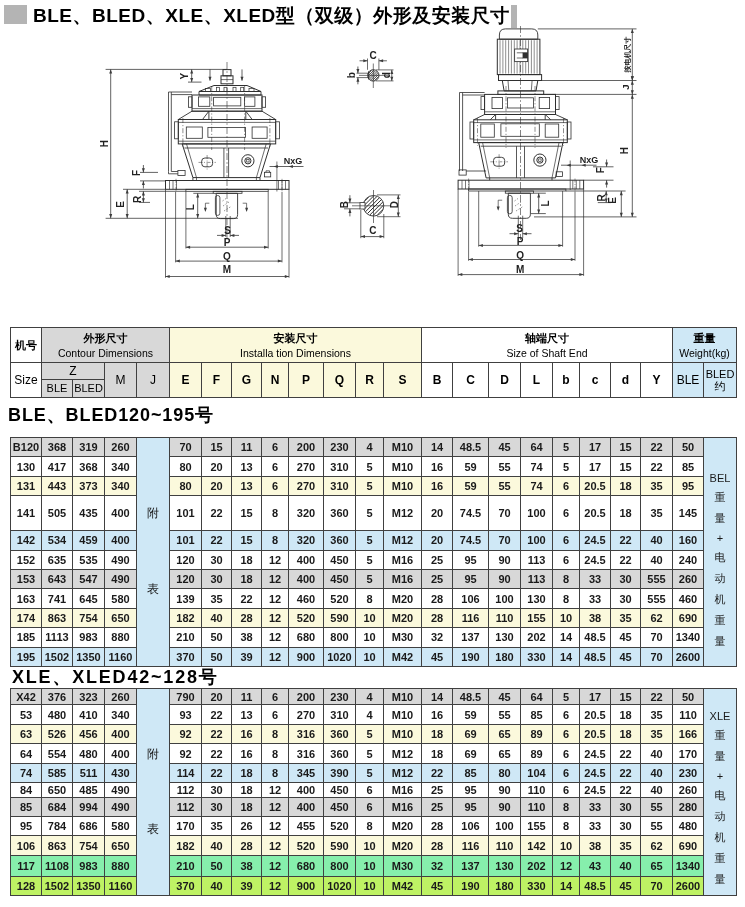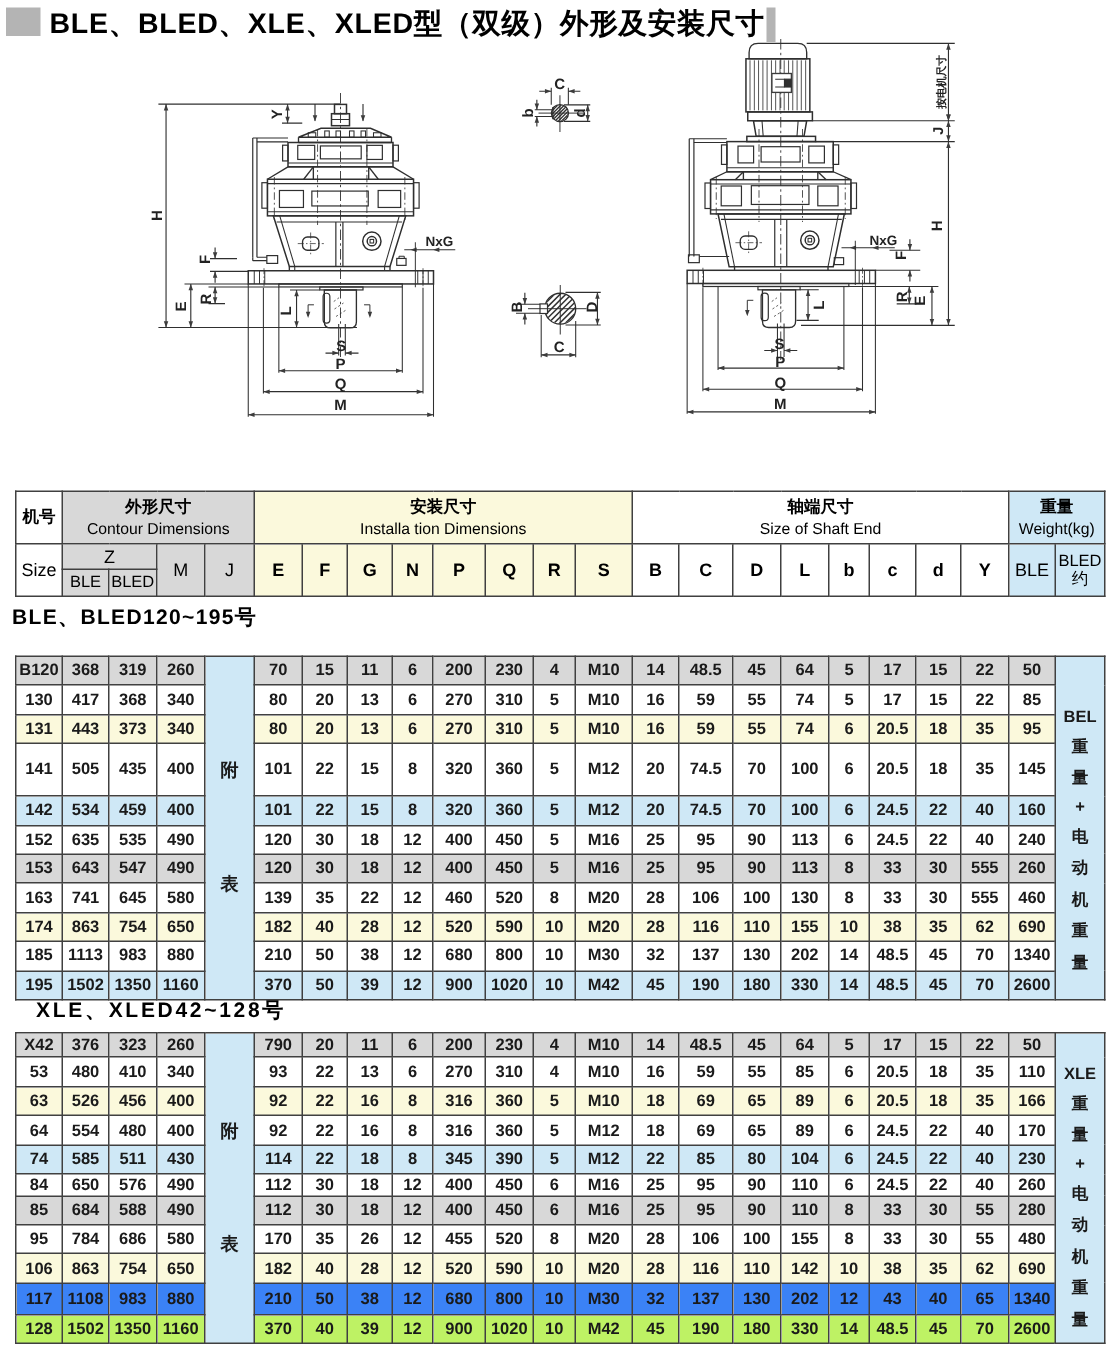--- a/index.html
+++ b/index.html
@@ -6,24 +6,24 @@
 .tb{position:absolute;border-collapse:collapse;table-layout:fixed;}
 .tb td{border:1px solid #404040;text-align:center;vertical-align:middle;padding:0;overflow:hidden;}
 .hdr{font-family:"Liberation Sans",sans-serif;}
 .hdr td{line-height:13px;}
 .dat td{font-size:11px;font-weight:700;color:#1a1a1a;}
 .b11{font-size:11px;font-weight:700;}
 .n10{font-size:10.5px;font-weight:400;}
 .n11{font-size:11px;font-weight:400;}
 .n12{font-size:12px;font-weight:400;}
 .b12{font-size:12px;font-weight:700;}
-.vflex{display:flex;flex-direction:column;justify-content:space-evenly;align-items:center;font-size:12px;font-weight:700;}
+.vflex{display:flex;flex-direction:column;justify-content:space-evenly;align-items:center;font-size:12px;font-weight:400;}
 .wt{font-size:11px;}
 .ttl{position:absolute;left:33px;top:3px;font-size:19px;font-weight:700;color:#000;letter-spacing:0.5px;white-space:nowrap;}
-.sec{position:absolute;font-size:14px;font-weight:700;color:#000;letter-spacing:0.9px;white-space:nowrap;}
+.sec{position:absolute;font-size:18px;font-weight:700;color:#000;letter-spacing:0.9px;white-space:nowrap;}
 </style></head>
 <body>
 <div style="position:absolute;left:4px;top:5px;width:23px;height:19px;background:#b4b4b4;"></div>
 <div class="ttl">BLE、BLED、XLE、XLED型（双级）外形及安装尺寸</div>
 <div style="position:absolute;left:511px;top:5px;width:6px;height:23px;background:#b4b4b4;"></div>
 <svg width="745" height="300" viewBox="0 25 745 300" style="position:absolute;left:0;top:25px;">
     <line x1="227" y1="62" x2="227" y2="240" stroke="#2f2f2f" stroke-width="0.6" stroke-dasharray="7 2.2 1.6 2.2"></line>
 <rect x="223" y="69.6" width="8" height="6.2" stroke="#2f2f2f" stroke-width="1.0" fill="none"></rect>
 <rect x="221" y="75.8" width="12" height="8" stroke="#2f2f2f" stroke-width="1.0" fill="none"></rect>
 <line x1="221" y1="79.6" x2="233" y2="79.6" stroke="#2f2f2f" stroke-width="0.7"></line>
@@ -780,21 +780,21 @@
 <td>180</td>
 <td>330</td>
 <td>14</td>
 <td>48.5</td>
 <td>45</td>
 <td>70</td>
 <td>2600</td>
 </tr>
 </tbody>
   </table>
-<div class="sec" style="left:24px;top:665px;letter-spacing:1.8px;">XLE、XLED42~128号</div>
+<div class="sec" style="left:12px;top:665px;letter-spacing:1.8px;">XLE、XLED42~128号</div>
 <table class="tb dat" style="left:10px;top:688px;">
     <colgroup>
       <col style="width:31px">
       <col style="width:31px">
       <col style="width:32px">
       <col style="width:32px">
       <col style="width:33px">
       <col style="width:32px">
       <col style="width:30px">
       <col style="width:30px">
@@ -945,21 +945,21 @@
 <td>104</td>
 <td>6</td>
 <td>24.5</td>
 <td>22</td>
 <td>40</td>
 <td>230</td>
 </tr>
 <tr style="height:14px;background:#ffffff">
 <td>84</td>
         <td>650</td>
-        <td>576</td>
+        <td>485</td>
         <td>490</td>
 <td>112</td>
 <td>30</td>
 <td>18</td>
 <td>12</td>
 <td>400</td>
 <td>450</td>
 <td>6</td>
 <td>M16</td>
 <td>25</td>
@@ -968,21 +968,21 @@
 <td>110</td>
 <td>6</td>
 <td>24.5</td>
 <td>22</td>
 <td>40</td>
 <td>260</td>
 </tr>
 <tr style="height:18.9px;background:#d8d8d8">
 <td>85</td>
         <td>684</td>
-        <td>588</td>
+        <td>994</td>
         <td>490</td>
 <td>112</td>
 <td>30</td>
 <td>18</td>
 <td>12</td>
 <td>400</td>
 <td>450</td>
 <td>6</td>
 <td>M16</td>
 <td>25</td>
@@ -1034,21 +1034,21 @@
 <td>28</td>
 <td>116</td>
 <td>110</td>
 <td>142</td>
 <td>10</td>
 <td>38</td>
 <td>35</td>
 <td>62</td>
 <td>690</td>
 </tr>
-<tr style="height:20px;background:#3b82f6">
+<tr style="height:20px;background:#86efac">
 <td>117</td>
         <td>1108</td>
         <td>983</td>
         <td>880</td>
 <td>210</td>
 <td>50</td>
 <td>38</td>
 <td>12</td>
 <td>680</td>
 <td>800</td>

